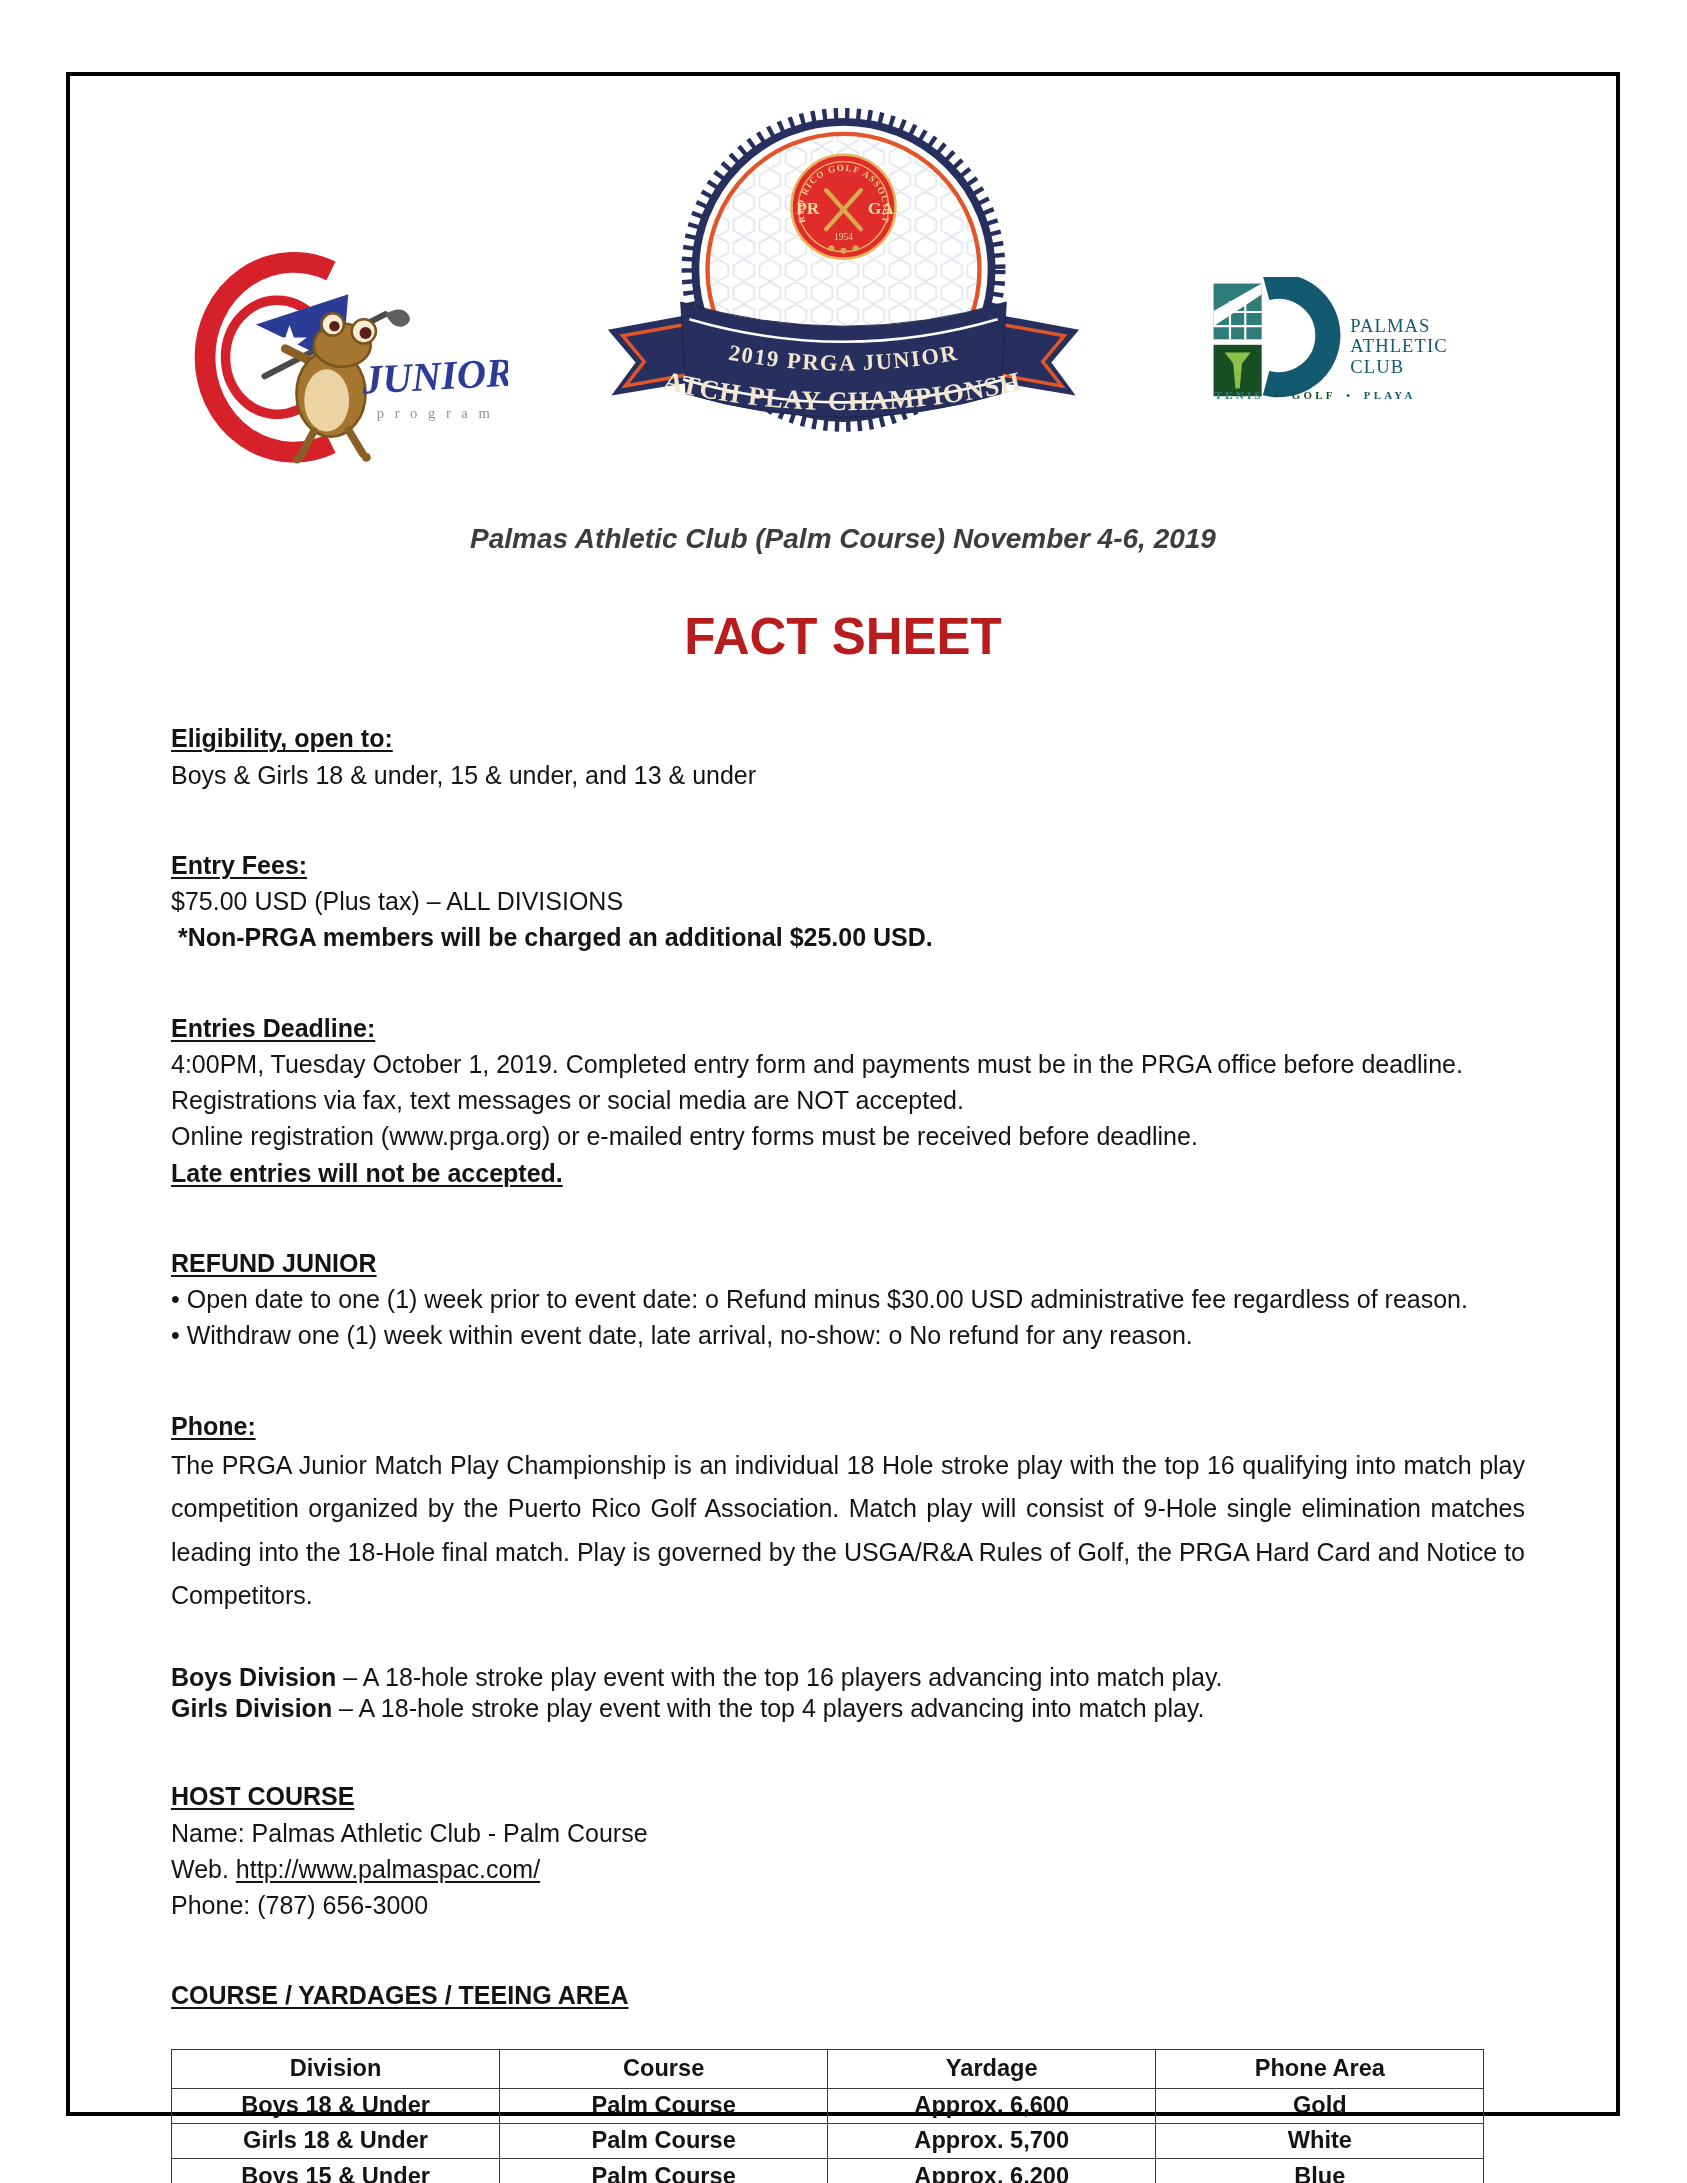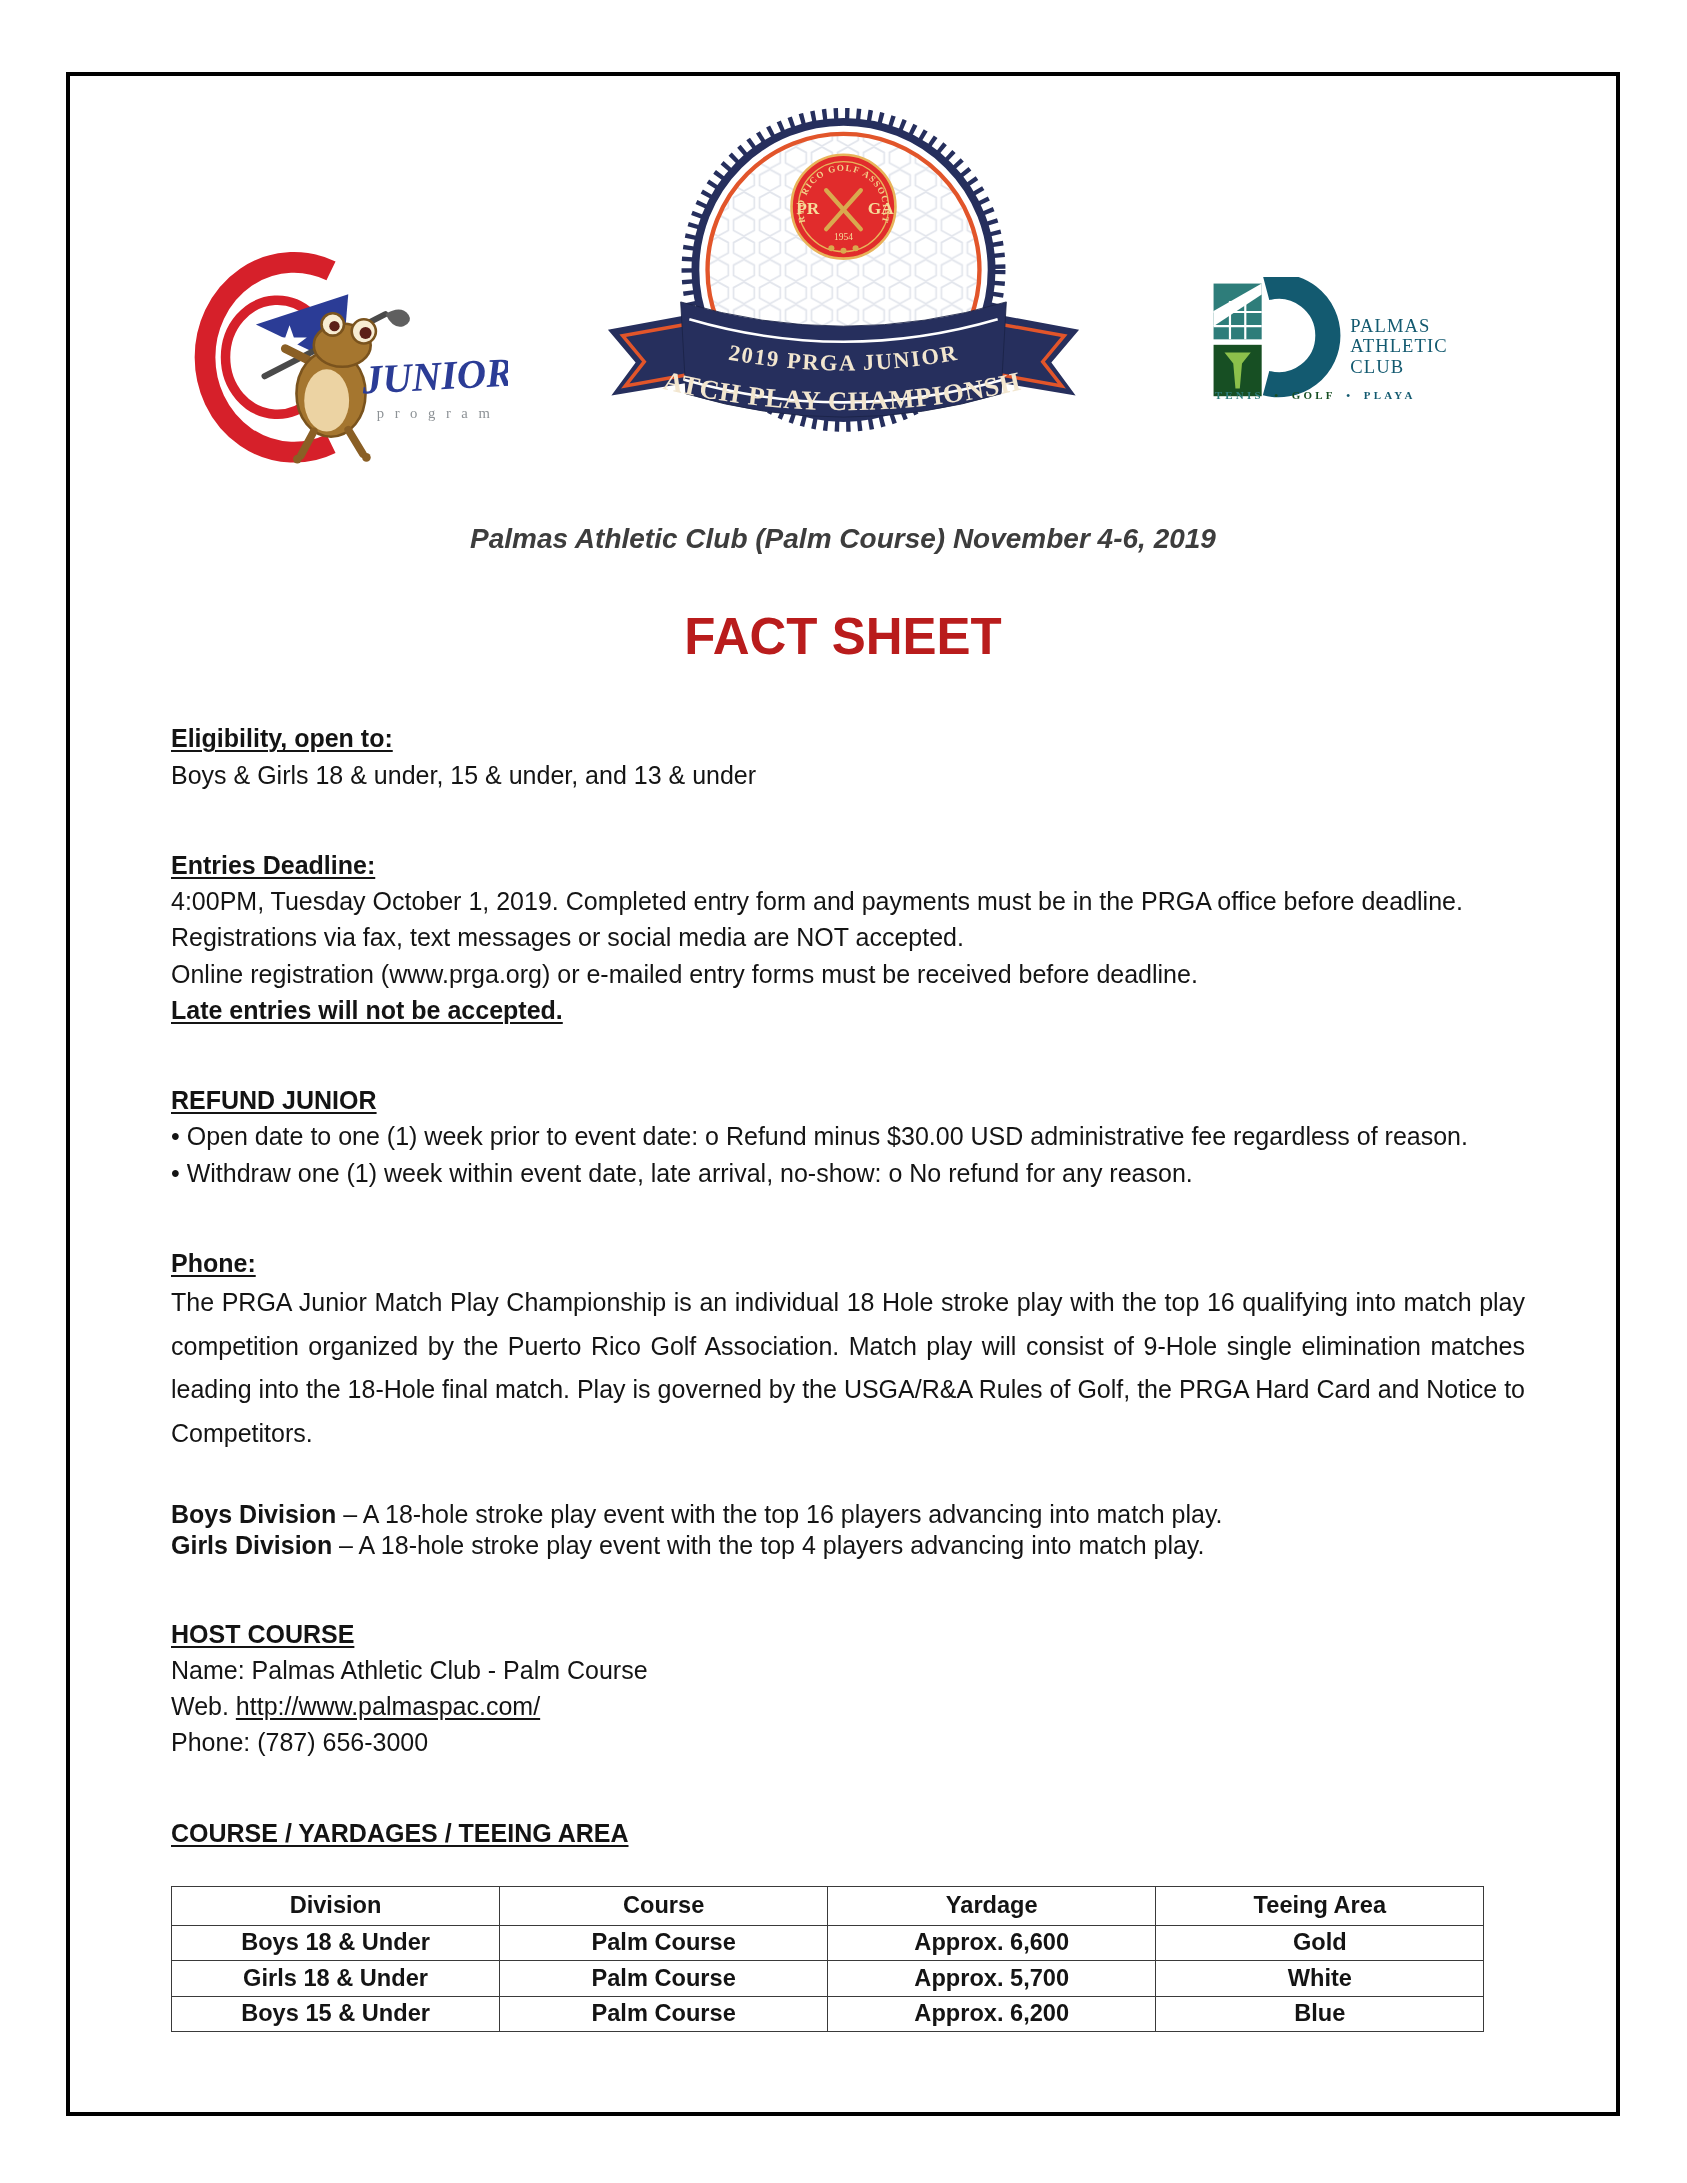--- a/index.html
+++ b/index.html
@@ -138,20 +138,25 @@
   <div class="event-title">Palmas Athletic Club (Palm Course) November 4-6, 2019</div>
   <div class="doc-title">FACT SHEET</div>
 
   <div class="content">
 
     <div class="sec">
       <p class="h">Eligibility, open to:</p>
       <p>Boys &amp; Girls 18 &amp; under, 15 &amp; under, and 13 &amp; under</p>
     </div>
 
+    <div class="sec">
+      <p class="h">Entry Fees:</p>
+      <p>$75.00 USD (Plus tax) – ALL DIVISIONS</p>
+      <p class="b pre"> *Non-PRGA members will be charged an additional $25.00 USD.</p>
+    </div>
 
     <div class="sec">
       <p class="h">Entries Deadline:</p>
       <p>4:00PM, Tuesday October 1, 2019. Completed entry form and payments must be in the PRGA office before deadline.</p>
       <p>Registrations via fax, text messages or social media are NOT accepted.</p>
       <p>Online registration (www.prga.org) or e-mailed entry forms must be received before deadline.</p>
       <p class="bu">Late entries will not be accepted.</p>
     </div>
 
     <div class="sec">
@@ -178,21 +183,21 @@
     </div>
 
     <div class="sec">
       <p class="h">COURSE / YARDAGES / TEEING AREA</p>
       <table class="course-table">
         <thead>
           <tr>
             <th style="width:25%">Division</th>
             <th style="width:25%">Course</th>
             <th style="width:25%">Yardage</th>
-            <th style="width:25%">Teeing Area</th>
+            <th style="width:25%">Phone Area</th>
           </tr>
         </thead>
         <tbody>
           <tr>
             <td>Boys 18 &amp; Under</td>
             <td>Palm Course</td>
             <td>Approx. 6,600</td>
             <td>Gold</td>
           </tr>
           <tr>

